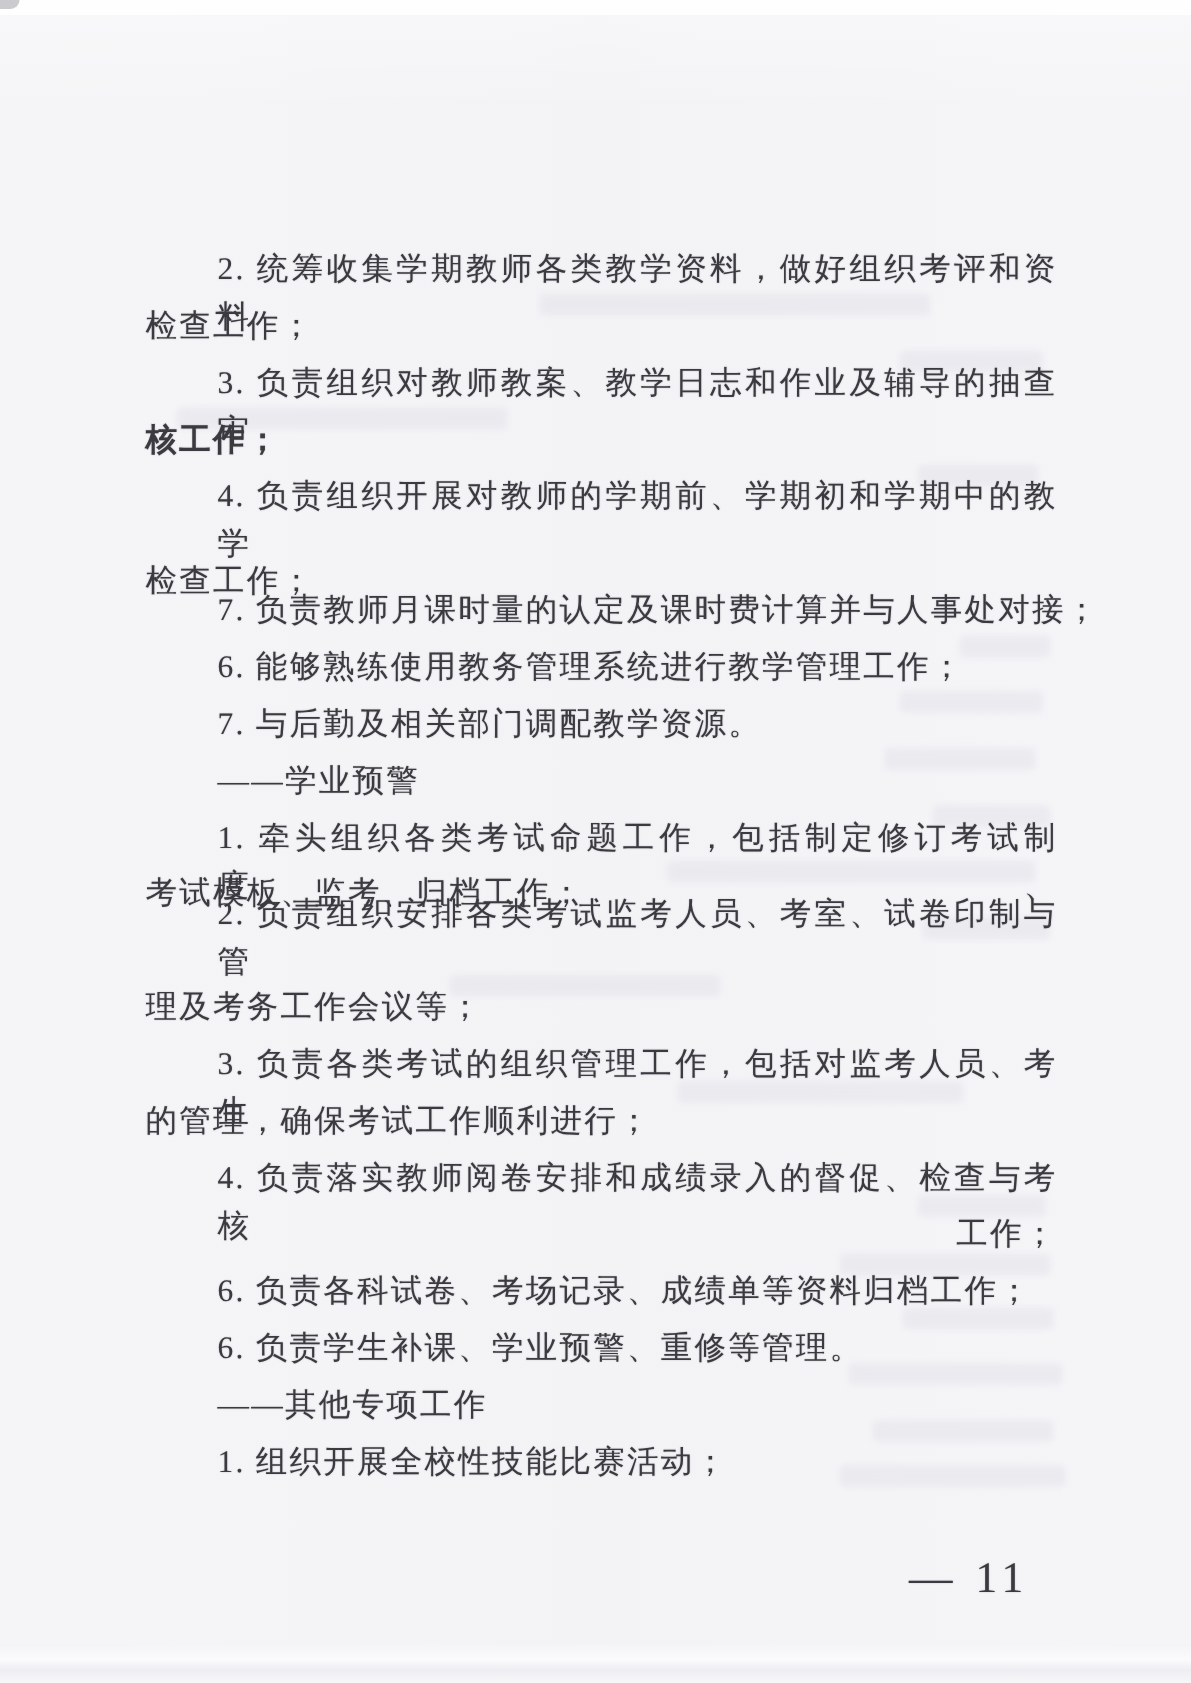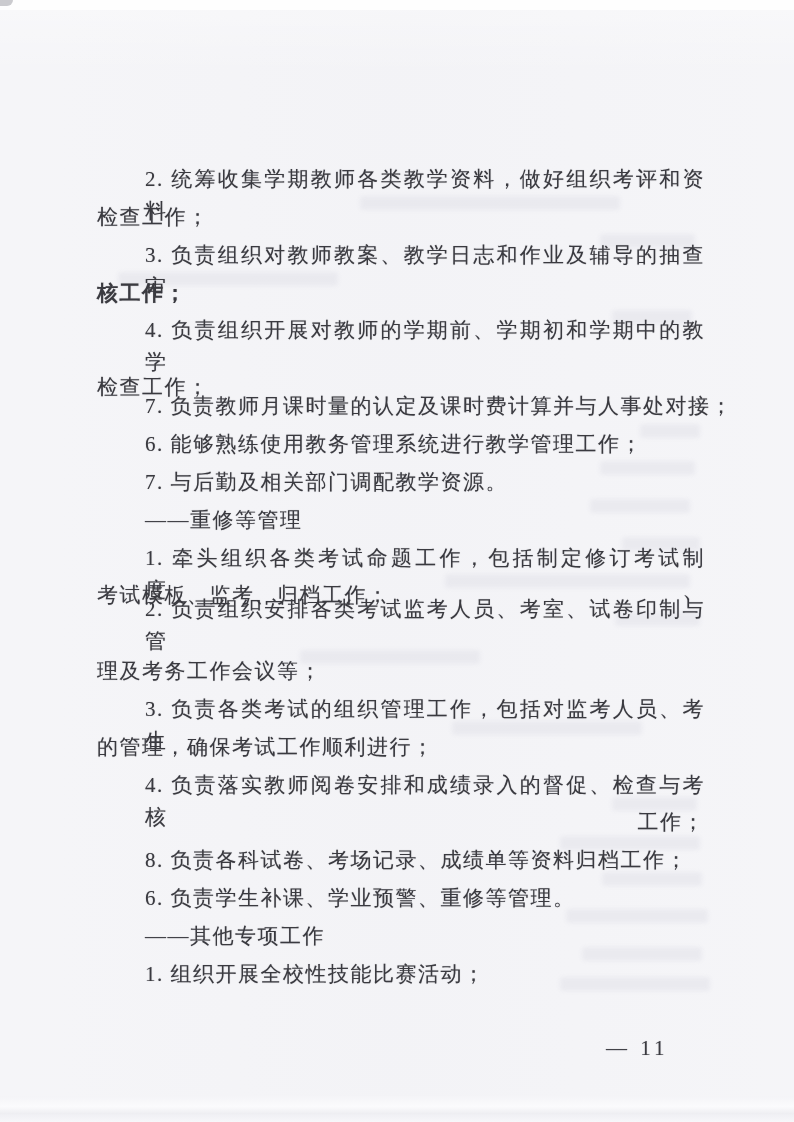--- a/index.html
+++ b/index.html
@@ -65,21 +65,21 @@
   .line.indent { padding-left: 48px; }
   .line.fill {
     white-space: normal;
     text-align: justify;
     text-align-last: justify;
   }
   .page-num {
     position: absolute;
     left: 606px;
     top: 1026px;
-    font-size: 21px;
+    font-size: 29px;
     letter-spacing: 4px;
     color: var(--ink, #3a3a40);
     text-shadow: 0 0 1px rgba(58,58,64,0.38);
   }
   
   .ghost {
     position: absolute;
     height: 14px;
     background: #e2e2e9;
     opacity: .55;
@@ -116,30 +116,30 @@
     <div id="text-block">
         <div class="line indent fill" style="top: 153px;">2. 统筹收集学期教师各类教学资料，做好组织考评和资料</div>
         <div class="line" style="top: 191px;">检查工作；</div>
         <div class="line indent fill" style="top: 229px;">3. 负责组织对教师教案、教学日志和作业及辅导的抽查审</div>
         <div class="line" style="top: 267px; font-weight: bold;">核工作；</div>
         <div class="line indent fill" style="top: 304px;">4. 负责组织开展对教师的学期前、学期初和学期中的教学</div>
         <div class="line" style="top: 361px;">检查工作；</div>
         <div class="line indent" style="top: 380px;">7. 负责教师月课时量的认定及课时费计算并与人事处对接；</div>
         <div class="line indent" style="top: 418px;">6. 能够熟练使用教务管理系统进行教学管理工作；</div>
         <div class="line indent" style="top: 456px;">7. 与后勤及相关部门调配教学资源。</div>
-        <div class="line indent" style="top: 494px;">——重修等管理</div>
+        <div class="line indent" style="top: 494px;">——学业预警</div>
         <div class="line indent fill" style="top: 532px;">1. 牵头组织各类考试命题工作，包括制定修订考试制度、</div>
         <div class="line" style="top: 569px;">考试模板、监考、归档工作；</div>
         <div class="line indent fill" style="top: 583px;">2. 负责组织安排各类考试监考人员、考室、试卷印制与管</div>
         <div class="line" style="top: 645px;">理及考务工作会议等；</div>
         <div class="line indent fill" style="top: 683px;">3. 负责各类考试的组织管理工作，包括对监考人员、考生</div>
         <div class="line" style="top: 721px;">的管理，确保考试工作顺利进行；</div>
         <div class="line indent fill" style="top: 759px;">4. 负责落实教师阅卷安排和成绩录入的督促、检查与考核</div>
         <div class="line" style="top: 796px; text-align: right;">工作；</div>
-        <div class="line indent" style="top: 834px;">8. 负责各科试卷、考场记录、成绩单等资料归档工作；</div>
+        <div class="line indent" style="top: 834px;">6. 负责各科试卷、考场记录、成绩单等资料归档工作；</div>
         <div class="line indent" style="top: 872px;">6. 负责学生补课、学业预警、重修等管理。</div>
         <div class="line indent" style="top: 910px;">——其他专项工作</div>
         <div class="line indent" style="top: 948px;">1. 组织开展全校性技能比赛活动；</div>
       </div>
     <div class="page-num">— 11</div>
   </div>
   <div class="top-band"></div>
   <div class="bottom-band"></div>
   <div class="corner-smudge"></div>
 </div>

